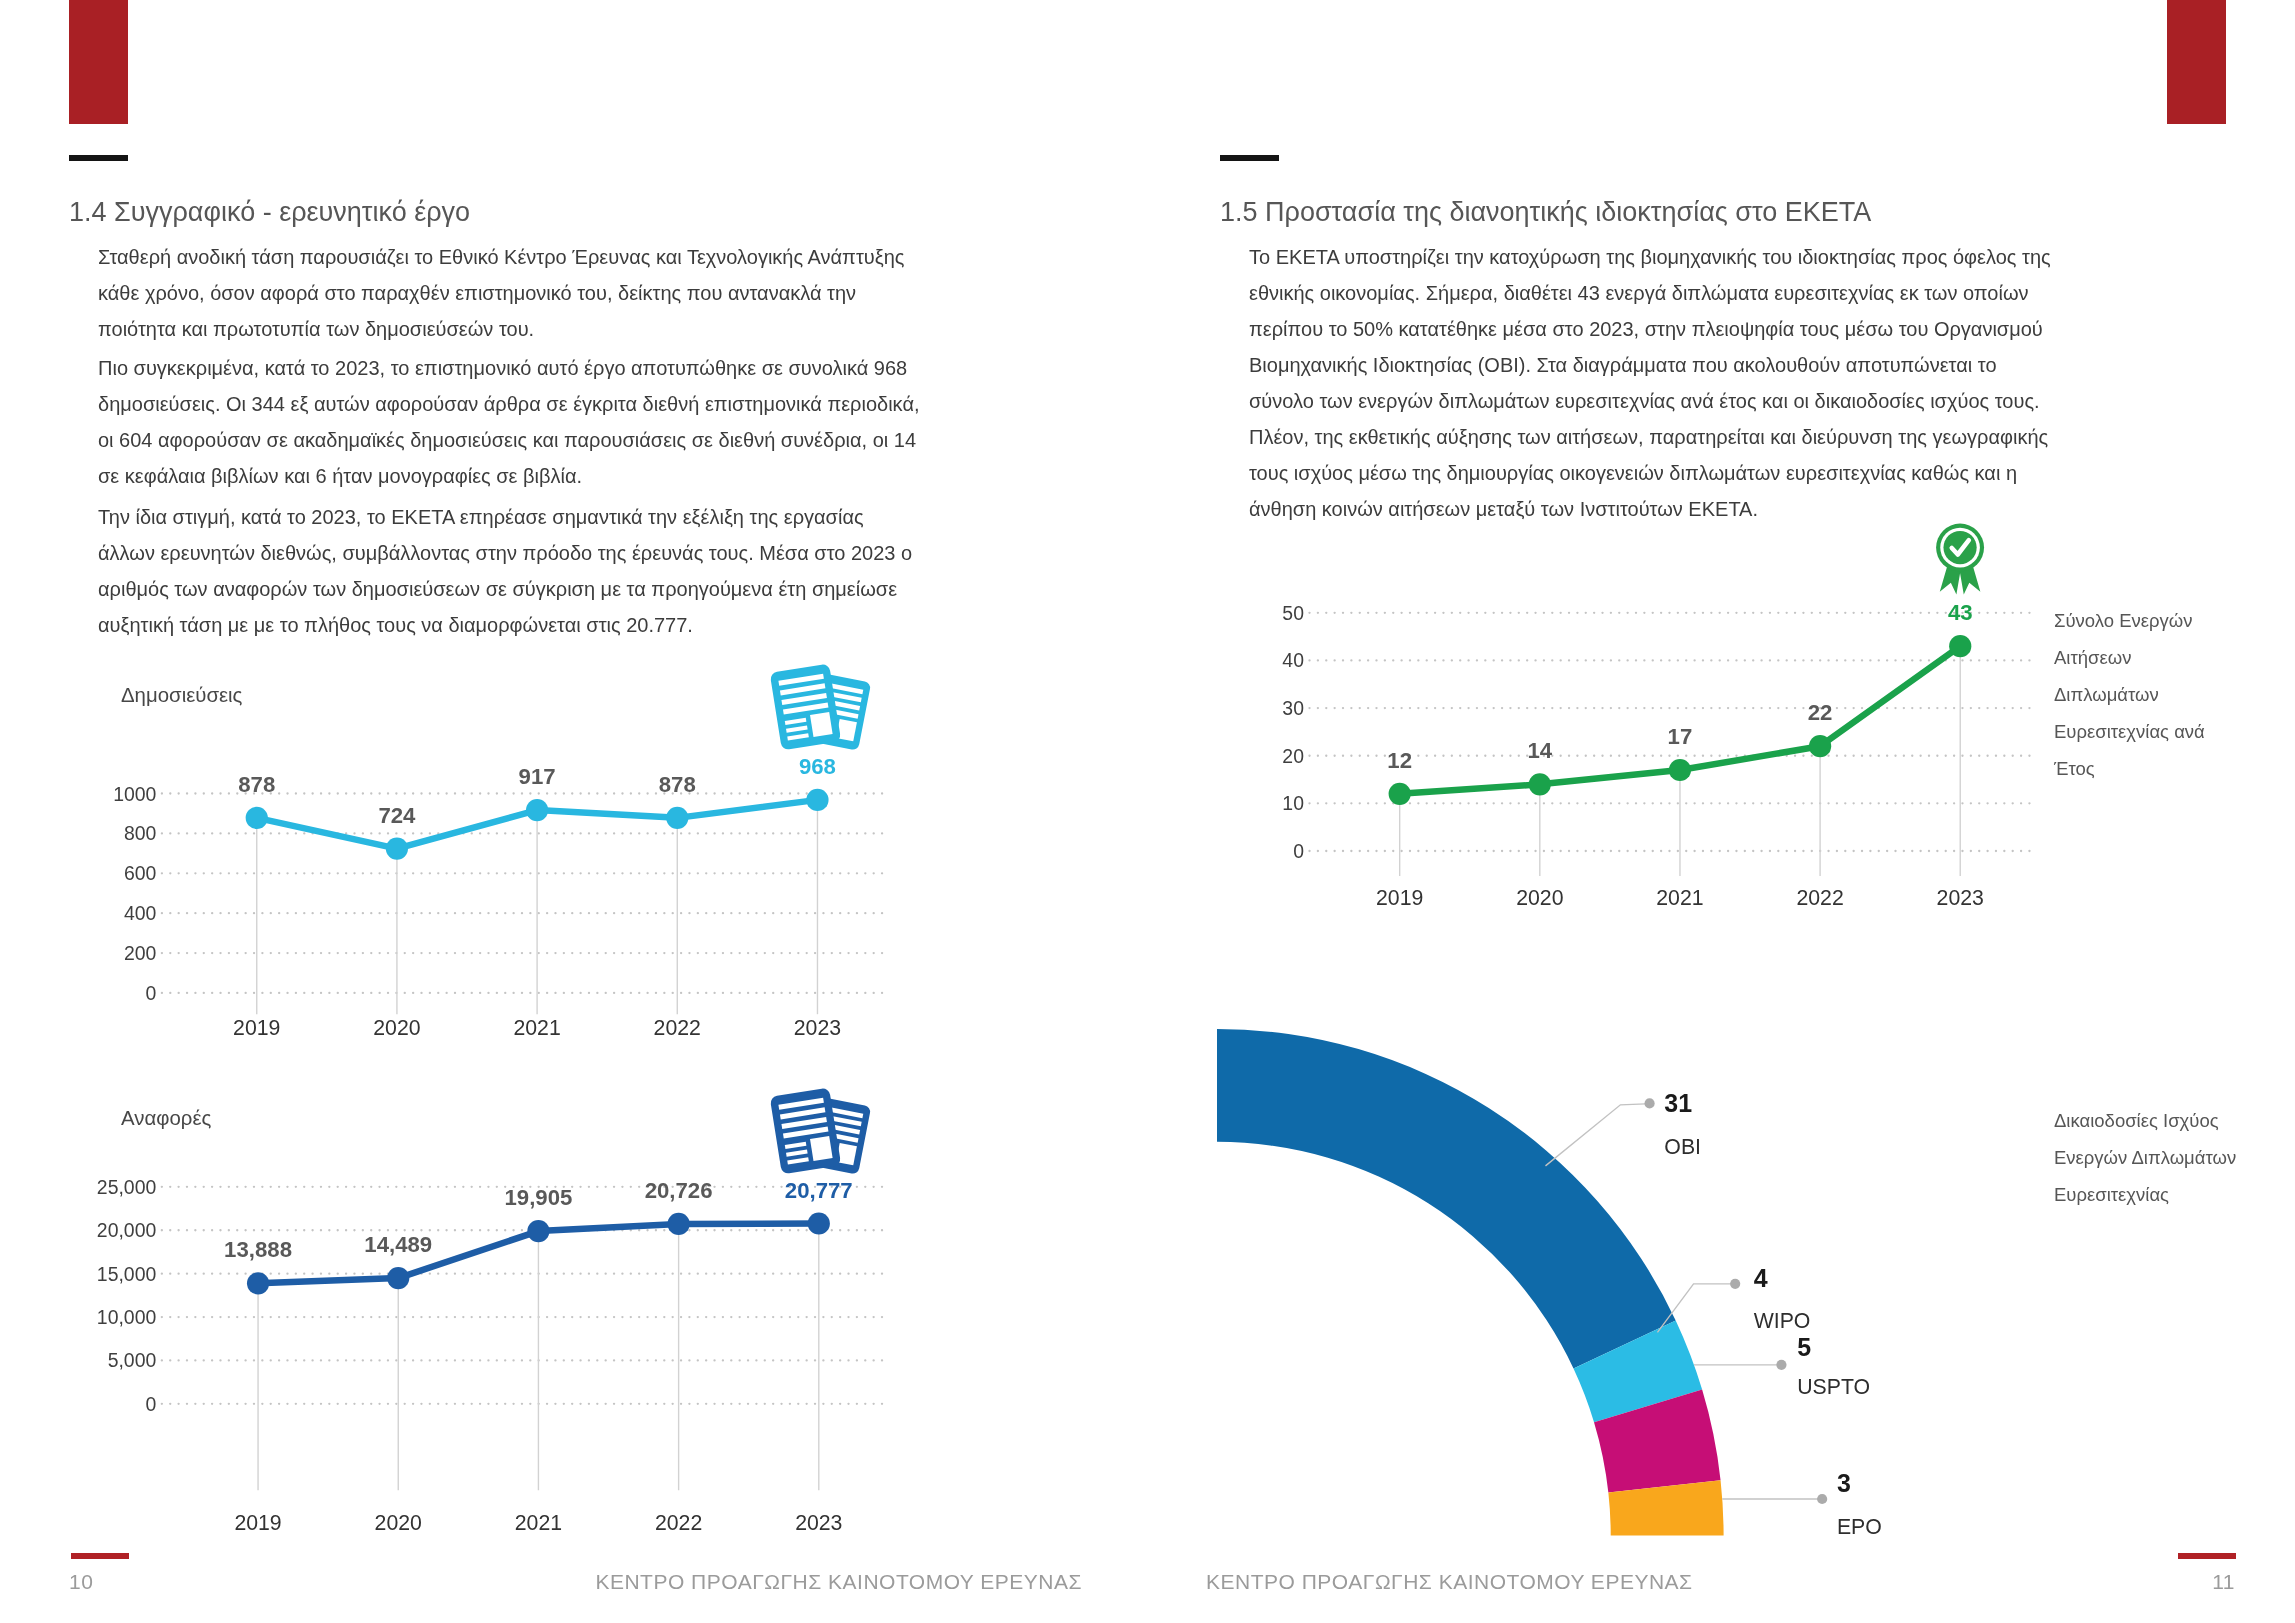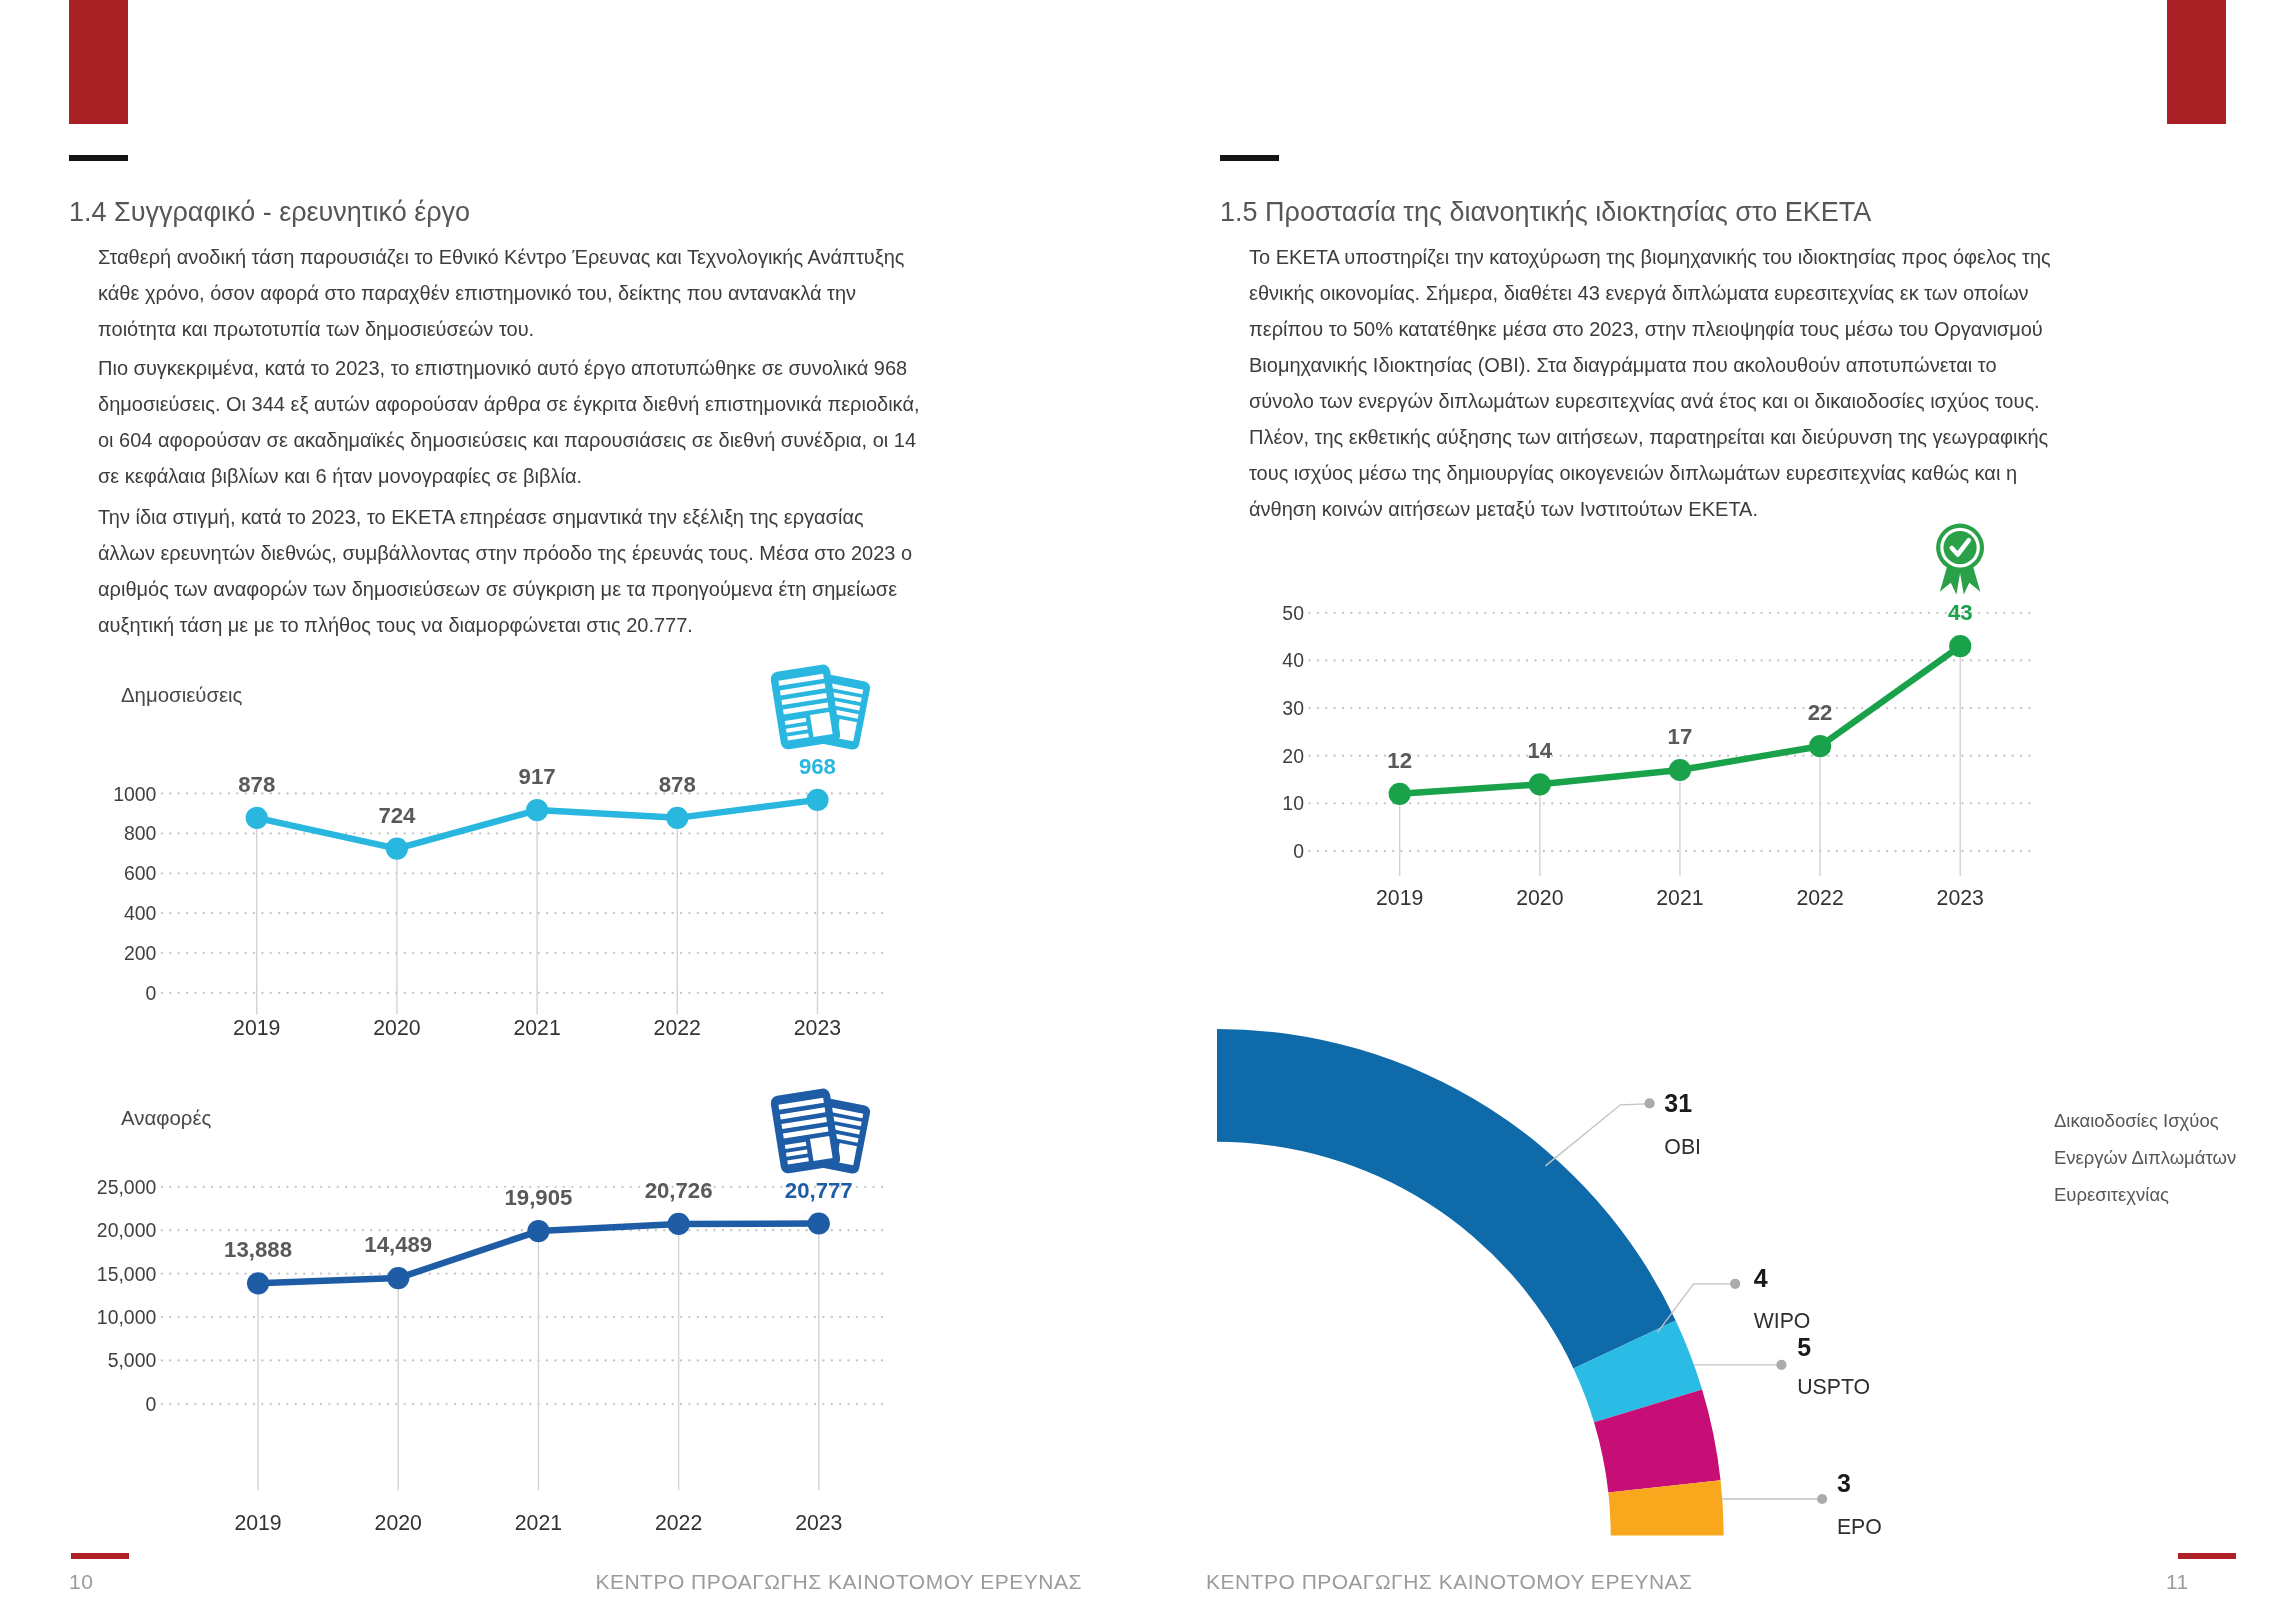--- a/index.html
+++ b/index.html
@@ -196,20 +196,27 @@
       <text x="931" y="312.9" text-anchor="middle" dominant-baseline="central" font-size="48" font-weight="bold" fill="#595959">17</text>
       <text x="931" y="661" text-anchor="middle" dominant-baseline="central" font-size="46" fill="#333333">2021</text>
       <circle cx="1234" cy="333.4" r="24" fill="#1AA24B"></circle>
       <text x="1234" y="261.4" text-anchor="middle" dominant-baseline="central" font-size="48" font-weight="bold" fill="#595959">22</text>
       <text x="1234" y="661" text-anchor="middle" dominant-baseline="central" font-size="46" fill="#333333">2022</text>
       <circle cx="1537" cy="117.10000000000002" r="24" fill="#1AA24B"></circle>
       <text x="1537" y="45.10000000000002" text-anchor="middle" dominant-baseline="central" font-size="48" font-weight="bold" fill="#1AA24B">43</text>
       <text x="1537" y="661" text-anchor="middle" dominant-baseline="central" font-size="46" fill="#333333">2023</text>
     </svg>
 
+  <div class="abs legend" style="left:2054px;top:602px;width:204px;">
+    <span>Σύνολο Ενεργών</span>
+    <span>Αιτήσεων</span>
+    <span>Διπλωμάτων</span>
+    <span>Ευρεσιτεχνίας ανά</span>
+    <span>Έτος</span>
+  </div>
 
   <svg id="chart-donut" style="left:1217px;top:1027px;" width="768" height="523" viewBox="0 0 1660 1130">
       <path d="M0 4 A1095 1095 0 0 1 991.4658200549954 634.2199147309823 L770.5364501066676 737.7873492566812 A851 851 0 0 0 0 248 Z" fill="#0F6AA9"></path>
       <path d="M991.4658200549954 634.2199147309823 A1095 1095 0 0 1 1048.5726568997045 783.5314861950646 L814.9181105220534 853.8276664401827 A851 851 0 0 0 770.5364501066676 737.7873492566812 Z" fill="#2BBCE5"></path>
       <path d="M1048.5726568997045 783.5314861950646 A1095 1095 0 0 1 1088.4310678877407 979.2385268262274 L845.894829929194 1005.9251016704288 A851 851 0 0 0 814.9181105220534 853.8276664401827 Z" fill="#C60E76"></path>
       <path d="M1088.4310678877407 979.2385268262274 A1095 1095 0 0 1 1095 1099 L851 1099 A851 851 0 0 0 845.894829929194 1005.9251016704288 Z" fill="#F9A71C"></path>
       <polyline points="710,300 872,168 926,166" fill="none" stroke="#c2c2c2" stroke-width="3"></polyline>
       <circle cx="935" cy="165" r="11" fill="#ababab"></circle>
       <text x="967" y="165" font-size="54" font-weight="bold" fill="#1a1a1a" dominant-baseline="central">31</text>
       <text x="967" y="260" font-size="46" fill="#2e2e2e" dominant-baseline="central">OBI</text>
@@ -231,16 +238,16 @@
     <span>Δικαιοδοσίες Ισχύος</span>
     <span>Ενεργών Διπλωμάτων</span>
     <span>Ευρεσιτεχνίας</span>
   </div>
 
   <div class="abs footer-bar" style="left:71px;top:1553px;width:58px;height:5.6px;"></div>
   <div class="abs footer-bar" style="left:2178px;top:1553px;width:58px;height:5.6px;"></div>
   <div class="abs footer-text" style="left:69px;top:1570px;">10</div>
   <div class="abs footer-text" style="left:527px;top:1570px;width:555px;text-align:right;">ΚΕΝΤΡΟ ΠΡΟΑΓΩΓΗΣ ΚΑΙΝΟΤΟΜΟΥ ΕΡΕΥΝΑΣ</div>
   <div class="abs footer-text" style="left:1206px;top:1570px;">ΚΕΝΤΡΟ ΠΡΟΑΓΩΓΗΣ ΚΑΙΝΟΤΟΜΟΥ ΕΡΕΥΝΑΣ</div>
-  <div class="abs footer-text" style="left:2166px;top:1570px;width:69px;">11</div>
+  <div class="abs footer-text" style="left:2166px;top:1570px;width:69px;text-align:right;">11</div>
 
 </div>
 
 
 </body></html>

